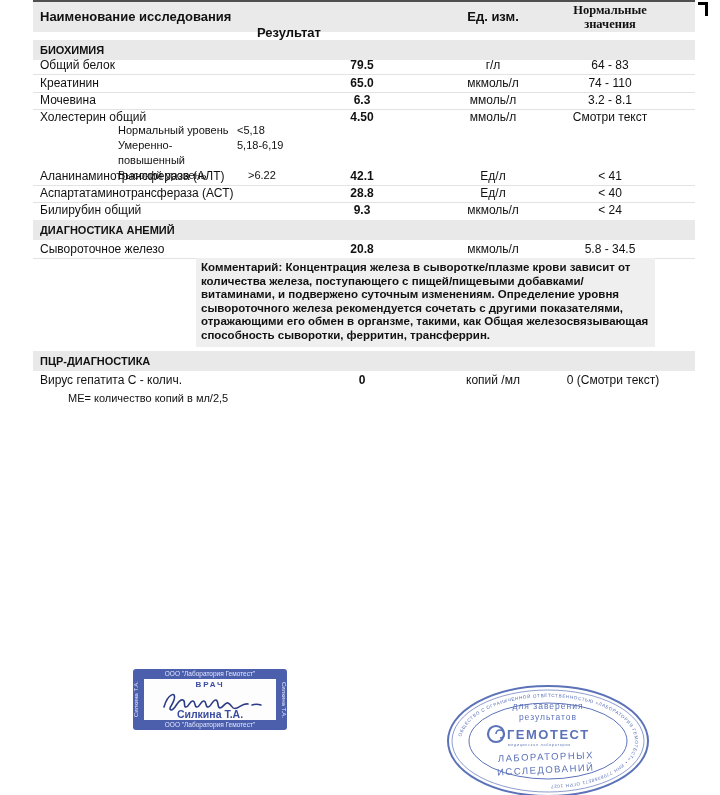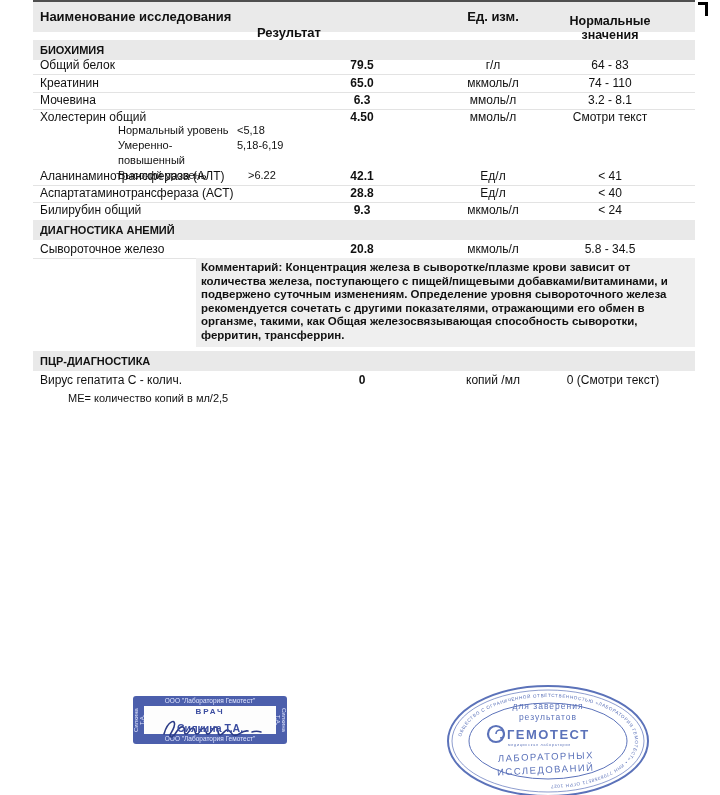--- a/index.html
+++ b/index.html
@@ -6,22 +6,22 @@
   .page{position:relative;width:720px;height:795px;background:#ffffff;overflow:hidden;
         font-family:"Liberation Sans","DejaVu Sans",sans-serif;color:#111;}
 
   
   .hdr{position:absolute;left:33px;top:0;width:662px;height:32px;background:#eaeaea;
        border-top:2px solid #4f4f4f;box-sizing:border-box;}
   .hdr .h-name{position:absolute;left:7px;top:0;height:30px;line-height:30px;font-weight:bold;font-size:13px;}
   .hdr .h-res{position:absolute;left:224px;top:16px;height:30px;line-height:30px;font-weight:bold;font-size:13px;}
   .hdr .h-units{position:absolute;left:400px;width:120px;top:0;height:14px;line-height:30px;
                 text-align:center;font-weight:bold;font-size:13px;}
-  .hdr .h-normal{position:absolute;left:514px;width:126px;top:12px;text-align:center;
-                 font-weight:bold;font-size:12.5px;line-height:14px;}
+  .hdr .h-normal{position:absolute;left:514px;width:126px;top:1px;text-align:center;
+                 font-weight:bold;font-size:12.5px;line-height:14px;font-family:Liberation Serif, serif;}
   .corner-mark{position:absolute;left:698px;top:2px;width:7px;height:11px;
                border-top:3px solid #000;border-right:3px solid #000;}
 
   
   .secbar{position:absolute;left:33px;width:662px;height:20px;background:#e9e9e9;
           font-weight:bold;font-size:11px;line-height:20px;padding-left:7px;box-sizing:border-box;}
 
   
   .row{position:absolute;left:33px;width:662px;height:17px;font-size:12px;line-height:17px;
        border-bottom:1px solid #e3e3e3;}
@@ -30,28 +30,28 @@
   .row .cu{position:absolute;left:400px;width:120px;text-align:center;}
   .row .cv{position:absolute;left:504px;width:146px;text-align:center;}
 
   
   .chol-note{position:absolute;left:85px;top:123px;font-size:11px;line-height:15px;}
   .chol-note .nline{display:flex;}
   .chol-note .nlab{width:119px;margin-left:33px;}
   .chol-note .nval{}
 
   
-  .comment{position:absolute;left:196px;top:258px;width:499px;height:89px;background:#efefef;
+  .comment{position:absolute;left:196px;top:258px;width:459px;height:89px;background:#efefef;
            box-sizing:border-box;padding:3px 6px 0 5px;font-weight:bold;font-size:11.5px;line-height:13.6px;}
 
   
   .pcr-note{position:absolute;left:68px;top:392px;font-size:11px;}
 
   
-  .stampR{position:absolute;left:133px;top:696px;width:154px;height:48px;opacity:.93;border-radius:26px;}
+  .stampR{position:absolute;left:133px;top:669px;width:154px;height:61px;opacity:.93;border-radius:26px;}
   .stampR .frame{position:absolute;left:0;top:0;right:0;bottom:0;background:#3f53a6;border-radius:3px;}
   .stampR .inner{position:absolute;left:11px;top:10px;right:11px;bottom:10px;background:#fdfdfd;}
   .stampR .bandT,.stampR .bandB{position:absolute;left:12px;right:12px;text-align:center;color:#dfe5ff;
            font-size:6.5px;line-height:10px;white-space:nowrap;overflow:hidden;}
   .stampR .bandT{top:0;}
   .stampR .bandB{bottom:0;}
   .stampR .bandL,.stampR .bandR{position:absolute;top:10px;bottom:10px;width:11px;color:#dfe5ff;
            font-size:6px;text-align:center;}
   .stampR .bandL{left:0;writing-mode:vertical-rl;transform:rotate(180deg);}
   .stampR .bandR{right:0;writing-mode:vertical-rl;}

